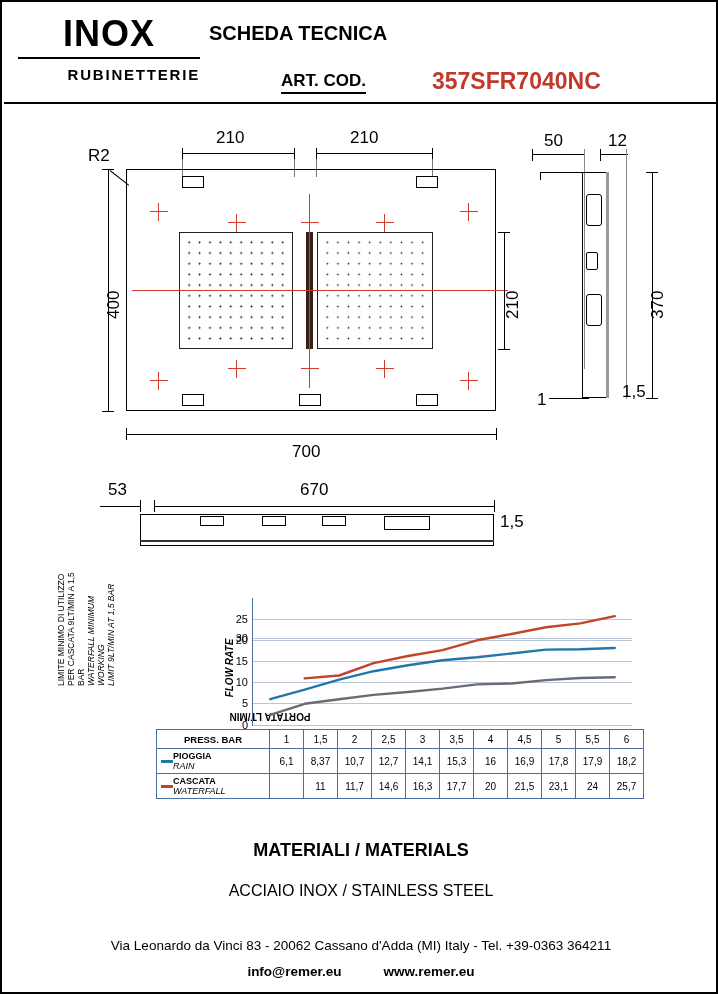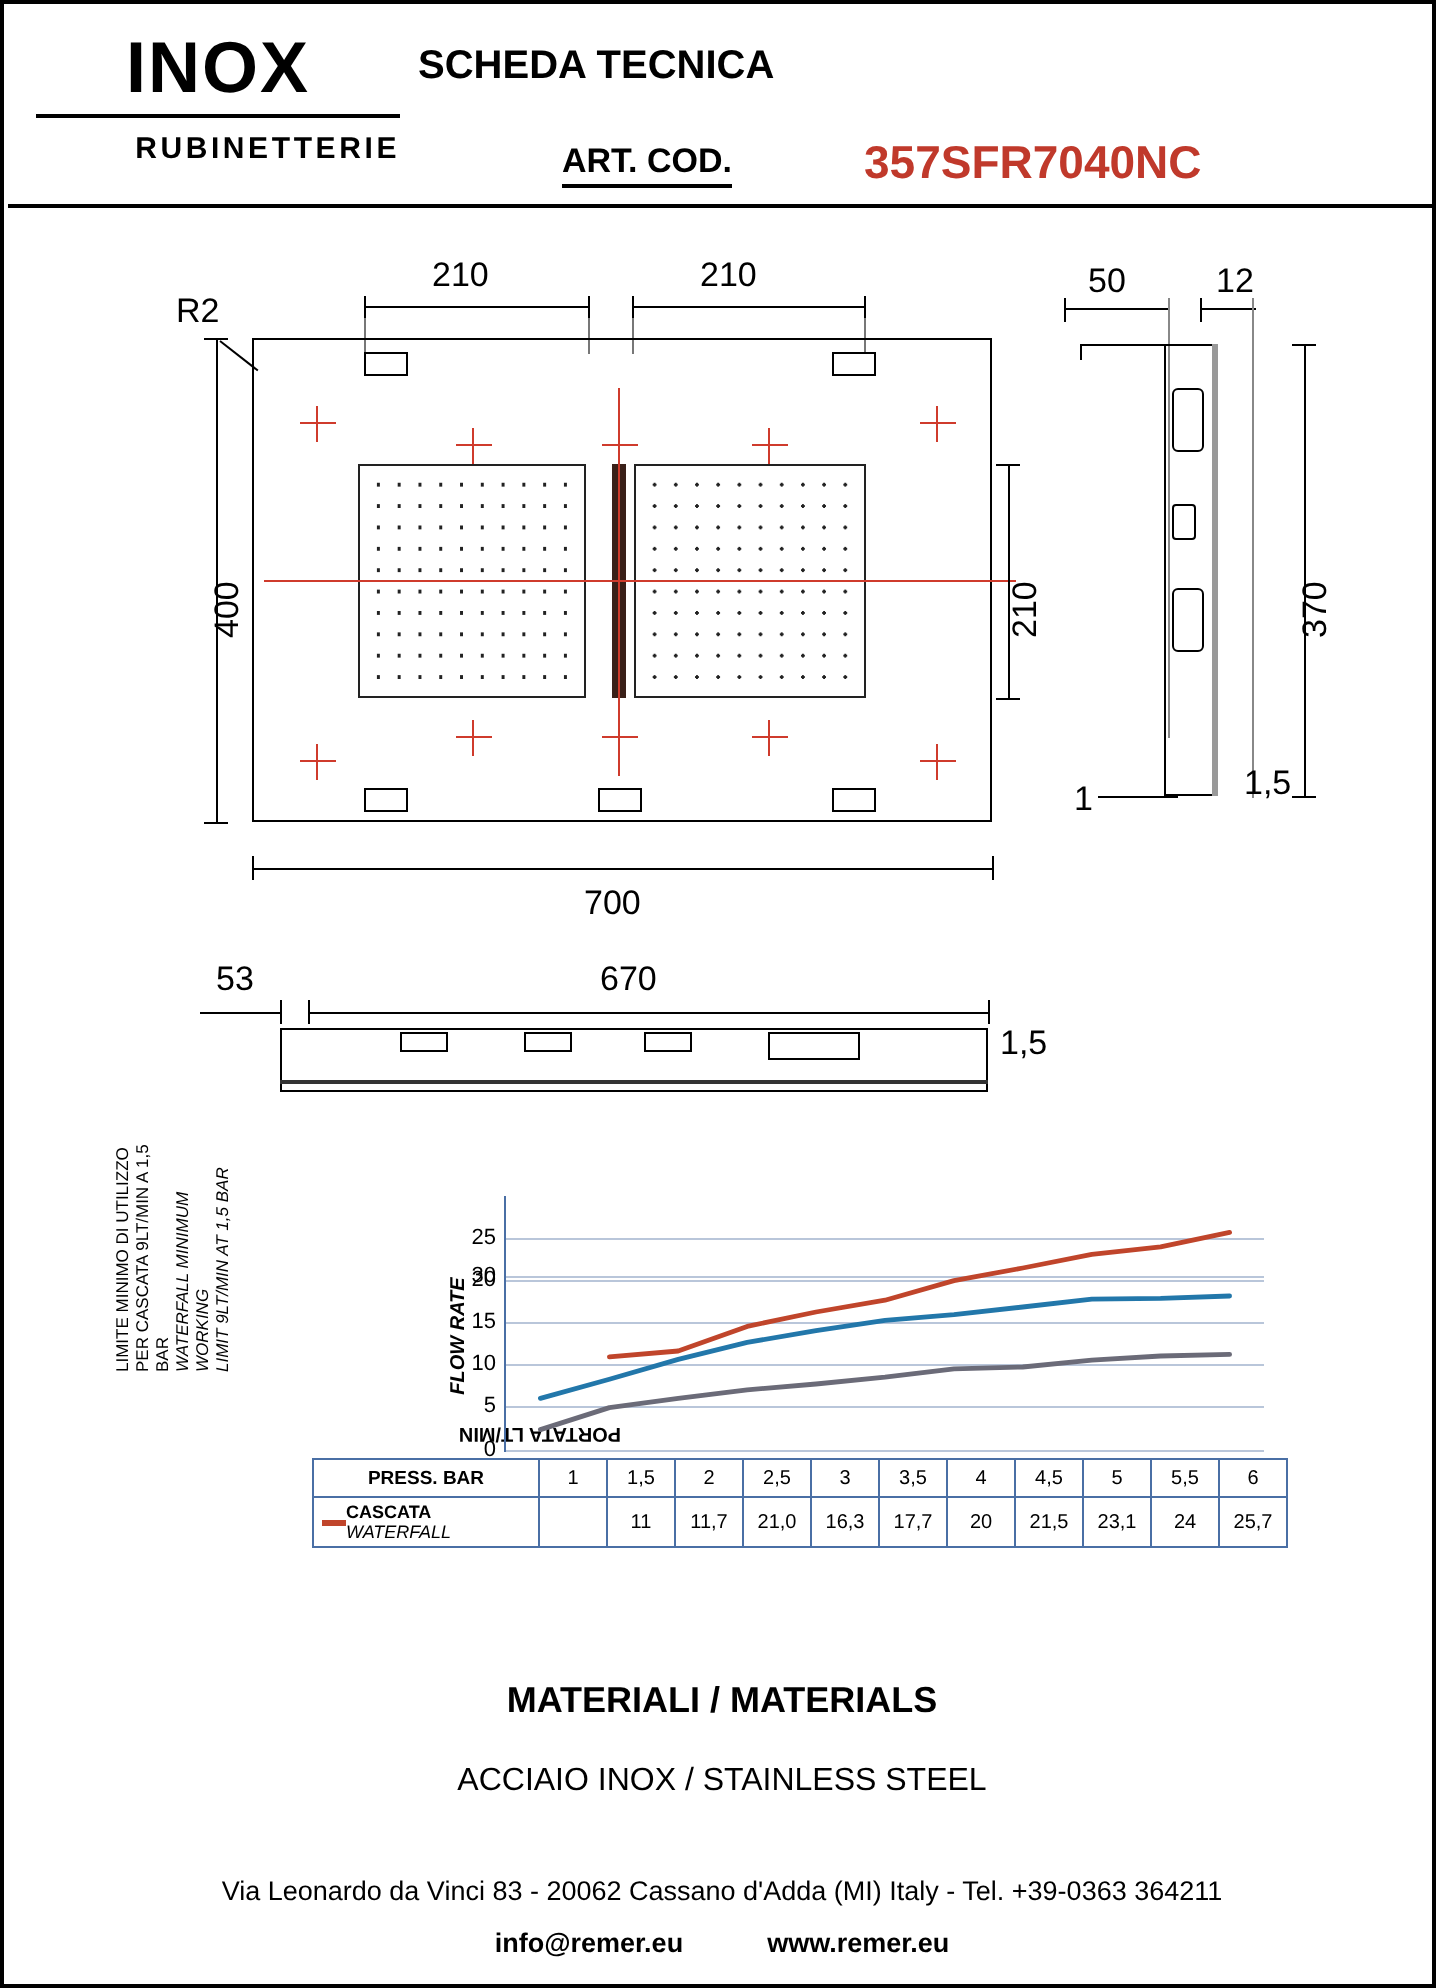--- a/index.html
+++ b/index.html
@@ -328,28 +328,46 @@
         <td class="num">3</td>
         <td class="num">3,5</td>
         <td class="num">4</td>
         <td class="num">4,5</td>
         <td class="num">5</td>
         <td class="num">5,5</td>
         <td class="num">6</td>
       </tr>
       <tr>
         <td class="rowhdr">
+          <span class="legline" style="background:#2277aa"></span>
+          <span>PIOGGIA</span>
+          <i>RAIN</i>
+        </td>
+        <td class="num">6,1</td>
+        <td class="num">8,37</td>
+        <td class="num">10,7</td>
+        <td class="num">12,7</td>
+        <td class="num">14,1</td>
+        <td class="num">15,3</td>
+        <td class="num">16</td>
+        <td class="num">16,9</td>
+        <td class="num">17,8</td>
+        <td class="num">17,9</td>
+        <td class="num">18,2</td>
+      </tr>
+      <tr>
+        <td class="rowhdr">
           <span class="legline" style="background:#c0452b"></span>
           <span>CASCATA</span>
           <i>WATERFALL</i>
         </td>
         <td class="num"></td>
         <td class="num">11</td>
         <td class="num">11,7</td>
-        <td class="num">21,0</td>
+        <td class="num">14,6</td>
         <td class="num">16,3</td>
         <td class="num">17,7</td>
         <td class="num">20</td>
         <td class="num">21,5</td>
         <td class="num">23,1</td>
         <td class="num">24</td>
         <td class="num">25,7</td>
       </tr>
     </tbody>
       </table>

